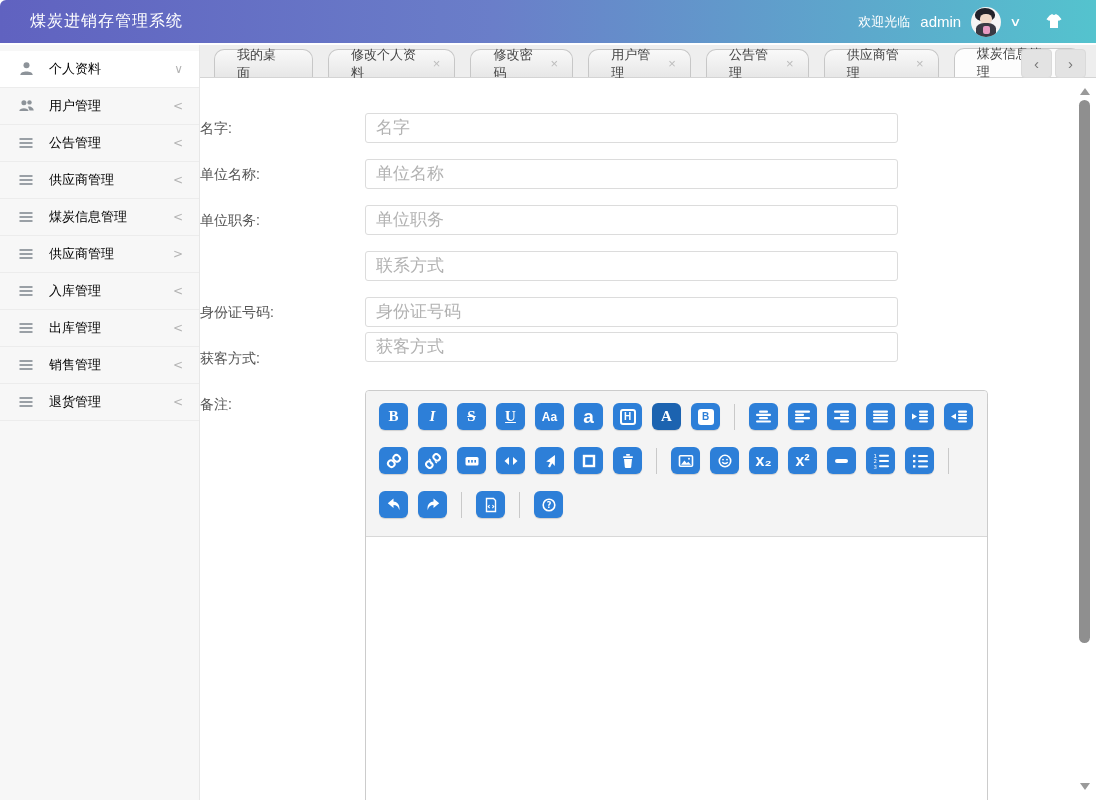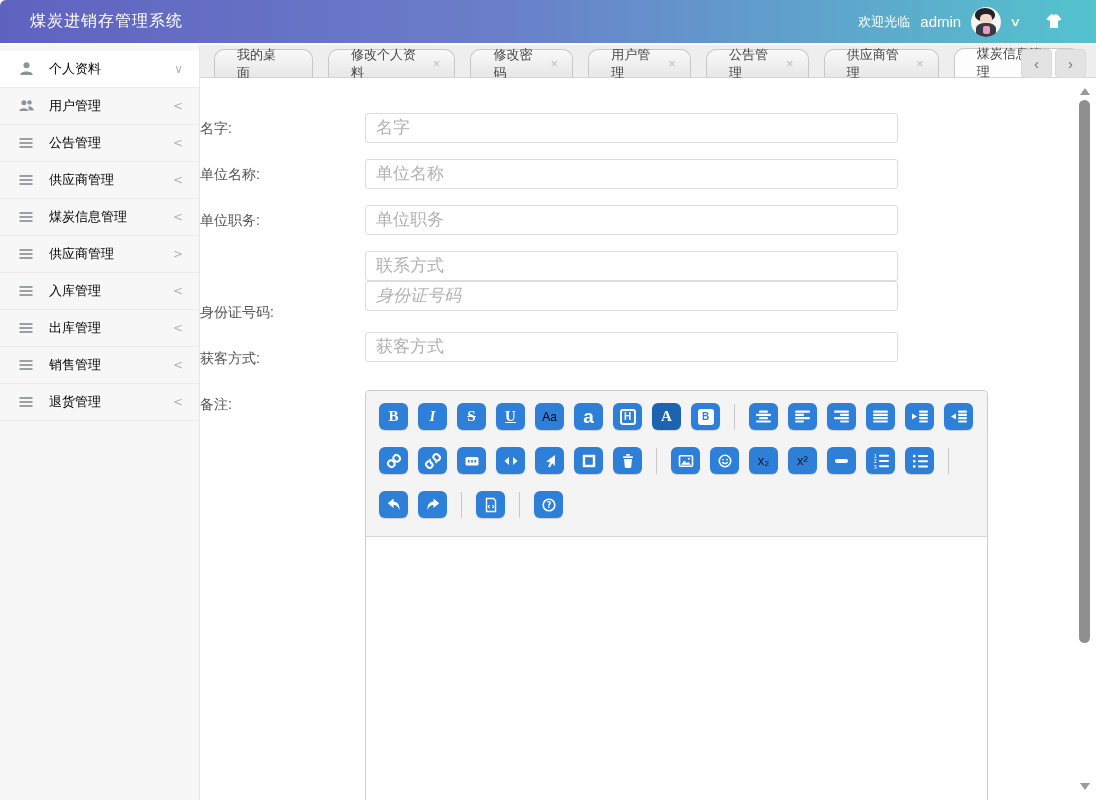--- a/index.html
+++ b/index.html
@@ -71,23 +71,23 @@
   .tb-row { display:flex; align-items:center; gap:10px; margin-bottom:17px; }
   .tb { width:29px; height:27px; border:none; border-radius:6px; background:#2d7fd8;
     color:#fff; display:flex; align-items:center; justify-content:center; cursor:pointer;
     box-shadow:0 1px 1px rgba(0,0,0,0.15); flex:0 0 29px; padding:0; }
   .tb.dark { background:#1c63b0; }
   .sep { width:1px; height:26px; background:#c9c9c9; margin:0 4px; flex:0 0 1px; }
   .g-serif { font-family:"Liberation Serif","DejaVu Serif",serif; font-weight:bold; font-size:15px; color:#fff; }
   .g-italic { font-style:italic; }
   .g-strike { text-decoration:line-through; }
   .g-under { text-decoration:underline; }
-  .g-aa { font-size:12px; font-weight:normal; color:#000000; }
+  .g-aa { font-size:12px; font-weight:bold; color:#ffffff; }
   .g-a { font-size:19px; font-weight:bold; color:#fff; line-height:1; }
-  .g-sub { font-size:13px; font-weight:normal; color:#0f172a; }
+  .g-sub { font-size:16px; font-weight:bold; color:#ffffff; }
   .hbox { width:16px; height:16px; border:2px solid #fff; border-radius:3px; font-size:10px;
     font-weight:bold; color:#fff; display:flex; align-items:center; justify-content:center; }
   .bbox { width:16px; height:16px; background:#fff; border-radius:3px; font-size:10px;
     font-weight:bold; color:#2d7fd8; display:flex; align-items:center; justify-content:center; }
   .hrbar { width:13px; height:4px; background:#fff; border-radius:2px; }
   .editor-body { flex:1; background:#fff; border-radius:0 0 4px 4px; cursor:text; }
 
   
   .sb-up { position:absolute; left:1080px; top:88px; width:0; height:0;
     border-left:5px solid transparent; border-right:5px solid transparent;
@@ -260,21 +260,21 @@
 
   <div class="f-label" style="top:81px;">单位名称:</div>
   <input class="f-input" style="top: 81px;" placeholder="单位名称">
 
   <div class="f-label" style="top:127px;">单位职务:</div>
   <input class="f-input" style="top: 127px;" placeholder="单位职务">
 
   <input class="f-input" style="top: 173px;" placeholder="联系方式">
 
   <div class="f-label" style="top:219px;">身份证号码:</div>
-  <input class="f-input" style="top: 203px; font-style: italic;" placeholder="身份证号码">
+  <input class="f-input" style="top: 219px;" placeholder="身份证号码">
 
   <div class="f-label" style="top:265px;">获客方式:</div>
   <input class="f-input" style="top: 254px;" placeholder="获客方式">
 
   <div class="f-label" style="top:311px;">备注:</div>
 
   <div class="editor">
     <div class="toolbar">
 
       <div class="tb-row">

